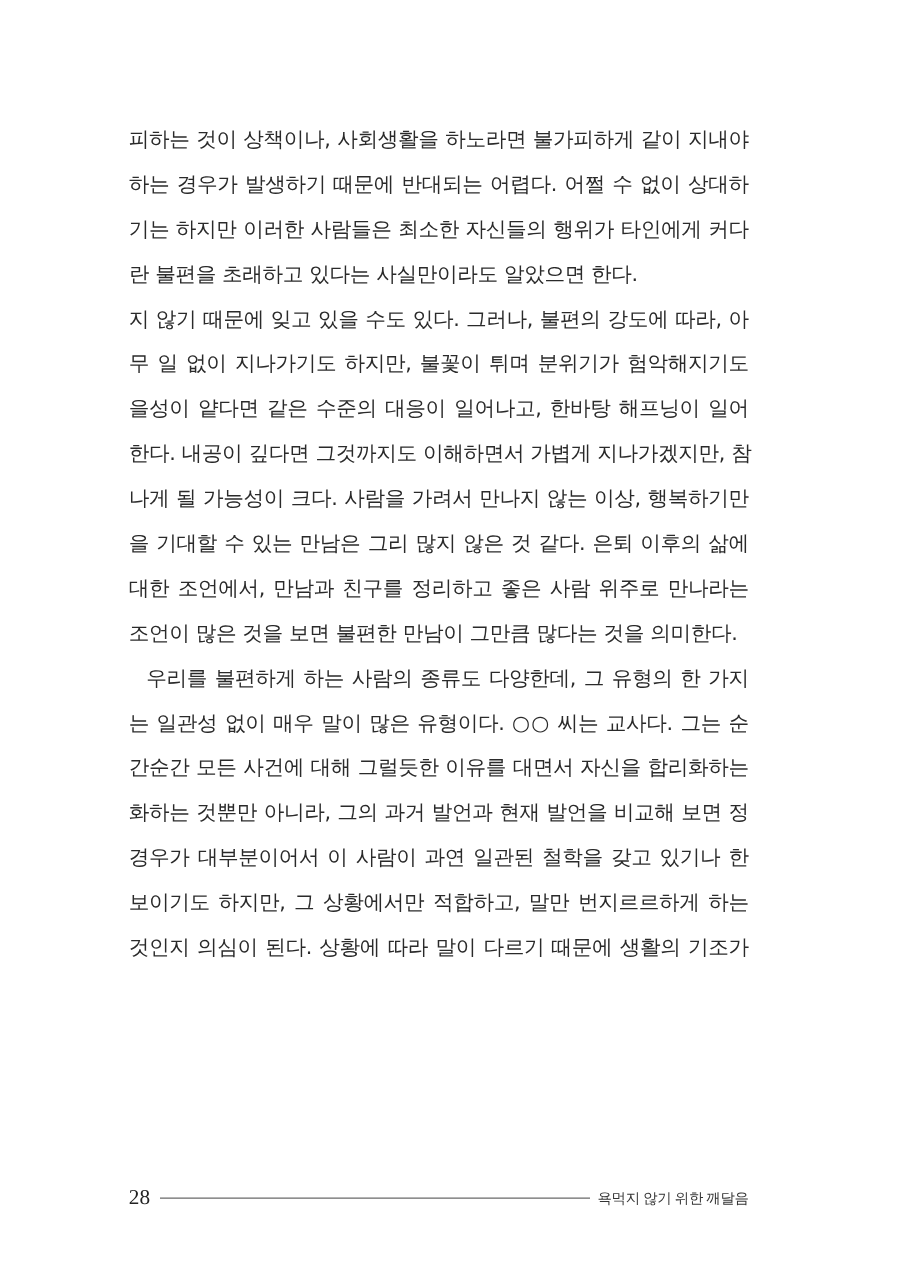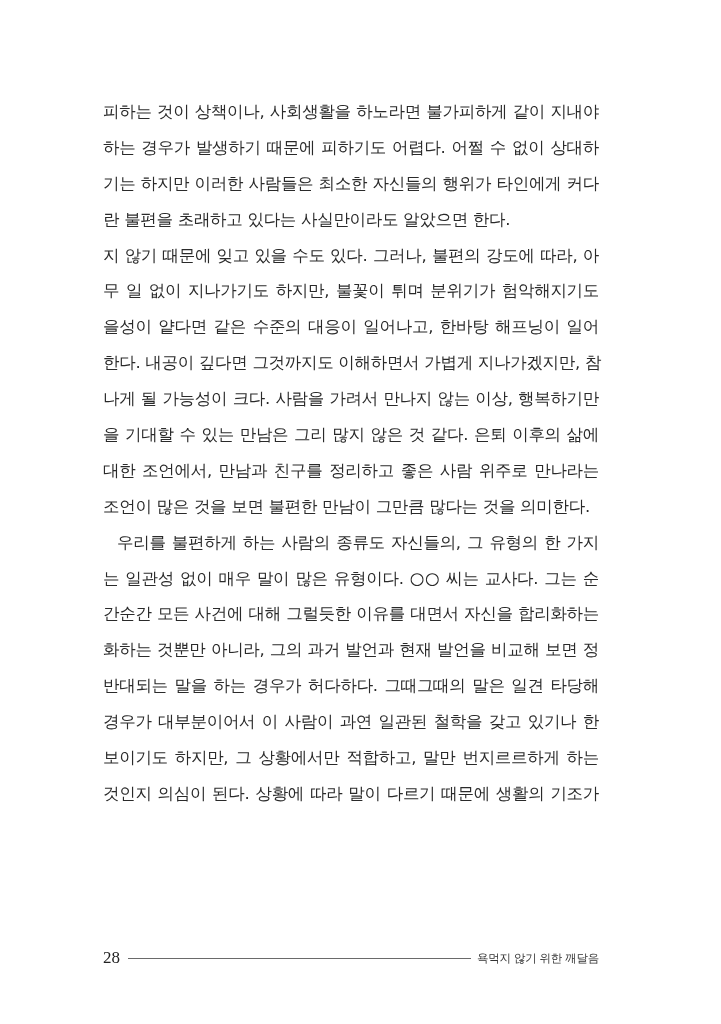--- a/index.html
+++ b/index.html
@@ -10,44 +10,43 @@
     font-family: "DejaVu Sans", "Liberation Sans", sans-serif;
     font-size: 16.5px; line-height: 35.9px; color: #2a2a2a;
     letter-spacing: -0.3px;
   }
   .line { display: block; white-space: nowrap; text-align: justify; text-align-last: justify; height: 35.9px; overflow: visible; }
   .line.last { text-align-last: left; }
   .line.indent { padding-left: 14px; }
   .footer { position: absolute; left: 103px; top: 945px; width: 496px; height: 26px; display: flex; align-items: center; }
   .page-num { font-family: "Liberation Serif", "DejaVu Serif", serif; font-size: 17px; font-weight: normal; color: #222; margin-right: 8px; }
   .rule { flex: 1; height: 1px; background: #6a6a6a; margin-right: 6px; }
-  .book-title { font-family: Liberation Sans, sans-serif; font-size: 11.5px; color: #333; letter-spacing: -0.2px; }
+  .book-title { font-family: Liberation Serif, serif; font-size: 11.5px; color: #333; letter-spacing: -0.2px; }
 </style>
 </head>
 <body>
 
 <div class="page">
   <div class="text-block" id="text-block">
       <span class="line">피하는 것이 상책이나, 사회생활을 하노라면 불가피하게 같이 지내야</span>
-      <span class="line">하는 경우가 발생하기 때문에 피하기도 어렵다. 어쩔 수 없이 상대하</span>
+      <span class="line">하는 경우가 발생하기 때문에 반대되는 어렵다. 어쩔 수 없이 상대하</span>
       <span class="line">기는 하지만 이러한 사람들은 최소한 자신들의 행위가 타인에게 커다</span>
       <span class="line last">란 불편을 초래하고 있다는 사실만이라도 알았으면 한다.</span>
       <span class="line">지 않기 때문에 잊고 있을 수도 있다. 그러나, 불편의 강도에 따라, 아</span>
       <span class="line">무 일 없이 지나가기도 하지만, 불꽃이 튀며 분위기가 험악해지기도</span>
       <span class="line">을성이 얕다면 같은 수준의 대응이 일어나고, 한바탕 해프닝이 일어</span>
       <span class="line">한다. 내공이 깊다면 그것까지도 이해하면서 가볍게 지나가겠지만, 참</span>
       <span class="line">나게 될 가능성이 크다. 사람을 가려서 만나지 않는 이상, 행복하기만</span>
       <span class="line">을 기대할 수 있는 만남은 그리 많지 않은 것 같다. 은퇴 이후의 삶에</span>
       <span class="line">대한 조언에서, 만남과 친구를 정리하고 좋은 사람 위주로 만나라는</span>
       <span class="line last">조언이 많은 것을 보면 불편한 만남이 그만큼 많다는 것을 의미한다.</span>
-      <span class="line indent">우리를 불편하게 하는 사람의 종류도 자신들의, 그 유형의 한 가지</span>
+      <span class="line indent">우리를 불편하게 하는 사람의 종류도 다양한데, 그 유형의 한 가지</span>
       <span class="line">는 일관성 없이 매우 말이 많은 유형이다. ○○ 씨는 교사다. 그는 순</span>
       <span class="line">간순간 모든 사건에 대해 그럴듯한 이유를 대면서 자신을 합리화하는</span>
       <span class="line">화하는 것뿐만 아니라, 그의 과거 발언과 현재 발언을 비교해 보면 정</span>
-      <span class="line">반대되는 말을 하는 경우가 허다하다. 그때그때의 말은 일견 타당해</span>
       <span class="line">경우가 대부분이어서 이 사람이 과연 일관된 철학을 갖고 있기나 한</span>
       <span class="line">보이기도 하지만, 그 상황에서만 적합하고, 말만 번지르르하게 하는</span>
       <span class="line">것인지 의심이 된다. 상황에 따라 말이 다르기 때문에 생활의 기조가</span>
     </div>
 
   <div class="footer">
     <span class="page-num">28</span>
     <span class="rule"></span>
     <span class="book-title">욕먹지 않기 위한 깨달음</span>
   </div>

